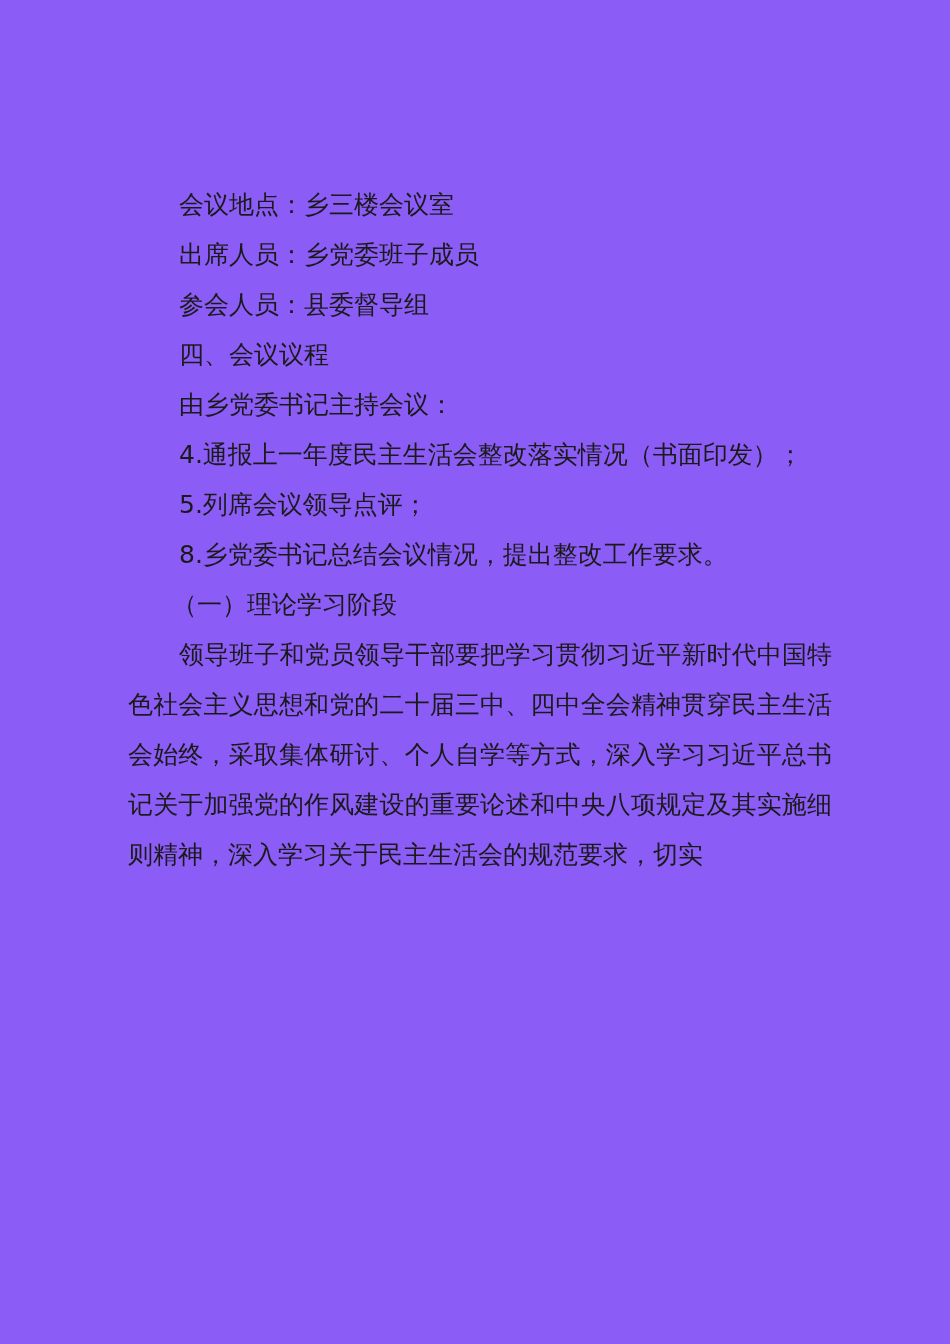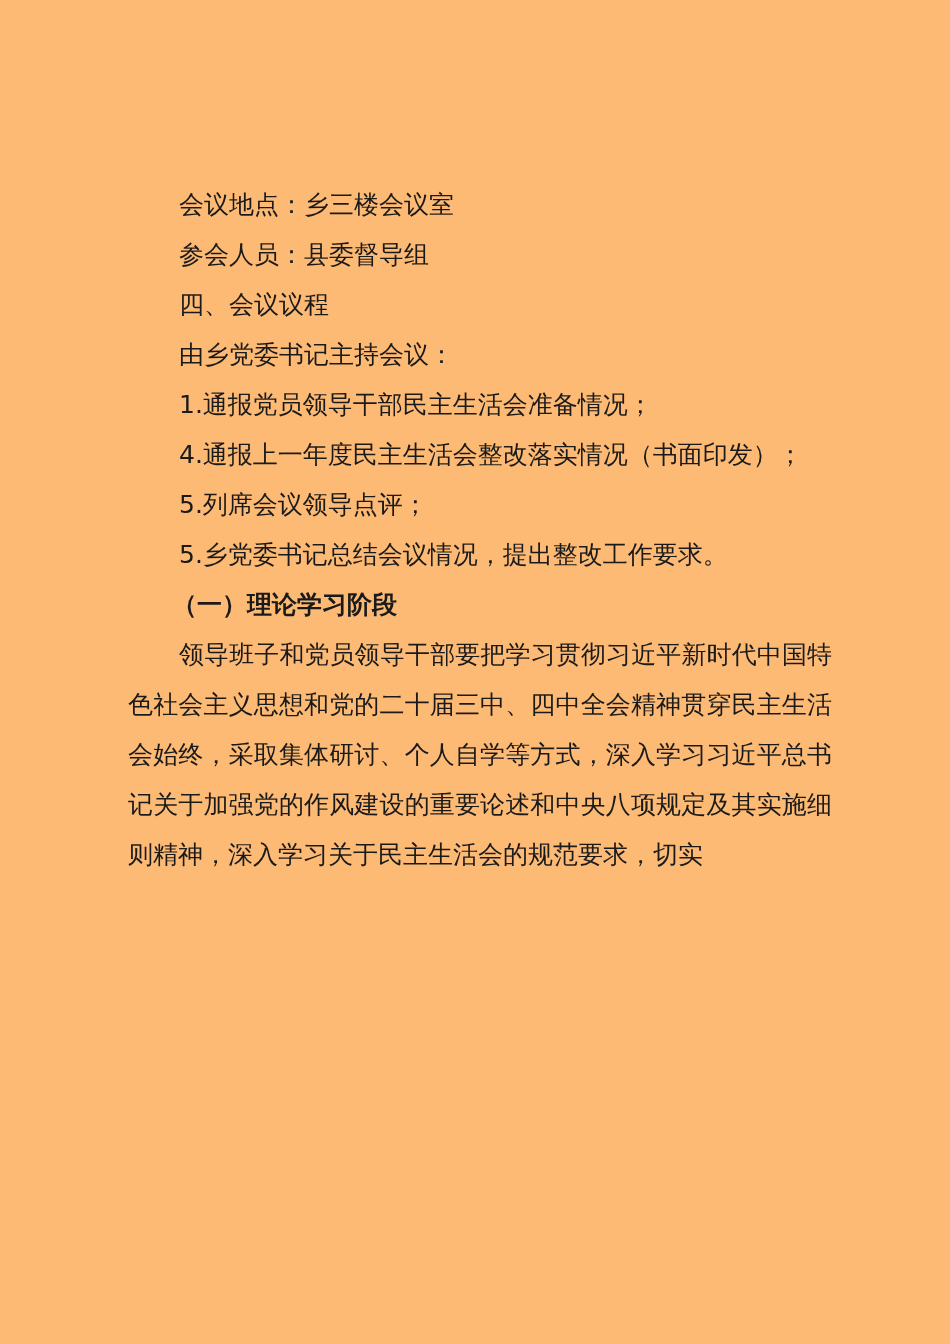--- a/index.html
+++ b/index.html
@@ -1,37 +1,37 @@
 <!DOCTYPE html>
 <html><head>
   <meta charset="utf-8">
   <style>
     html, body { margin: 0; padding: 0; background: #ffffff; }
     body { width: 950px; height: 1344px; overflow: hidden; position: relative; }
     .page {
-      position: absolute; left: 0; top: 0; width: 950px; height: 1344px; background: #fdba74;
+      position: absolute; left: 0; top: 0; width: 950px; height: 1344px; background: #8b5cf6;
     }
     .content {
       position: absolute; left: 128px; top: 180px; width: 704px;
       font-family: "DejaVu Sans", "Liberation Sans", sans-serif;
       font-size: 25px; color: #1a1a1a; line-height: 50px;
       letter-spacing: 0px;
     }
     .p { margin: 0; text-align: justify; text-justify: inter-character; }
     .indent { text-indent: 51px; }
   </style>
 </head>
 <body>
 
 <div class="page">
   <div class="content">
     <p class="p indent">会议地点：乡三楼会议室</p>
+    <p class="p indent">出席人员：乡党委班子成员</p>
     <p class="p indent">参会人员：县委督导组</p>
     <p class="p indent">四、会议议程</p>
     <p class="p indent">由乡党委书记主持会议：</p>
-    <p class="p indent">1.通报党员领导干部民主生活会准备情况；</p>
     <p class="p indent">4.通报上一年度民主生活会整改落实情况（书面印发）；</p>
     <p class="p indent">5.列席会议领导点评；</p>
-    <p class="p indent">5.乡党委书记总结会议情况，提出整改工作要求。</p>
-    <p class="p indent" style="text-indent:44px;font-weight:bold;">（一）理论学习阶段</p>
+    <p class="p indent">8.乡党委书记总结会议情况，提出整改工作要求。</p>
+    <p class="p indent" style="text-indent:44px;">（一）理论学习阶段</p>
     <p class="p indent">领导班子和党员领导干部要把学习贯彻习近平新时代中国特色社会主义思想和党的二十届三中、四中全会精神贯穿民主生活会始终，采取集体研讨、个人自学等方式，深入学习习近平总书记关于加强党的作风建设的重要论述和中央八项规定及其实施细则精神，深入学习关于民主生活会的规范要求，切实</p>
   </div>
 </div>
 
 </body></html>

